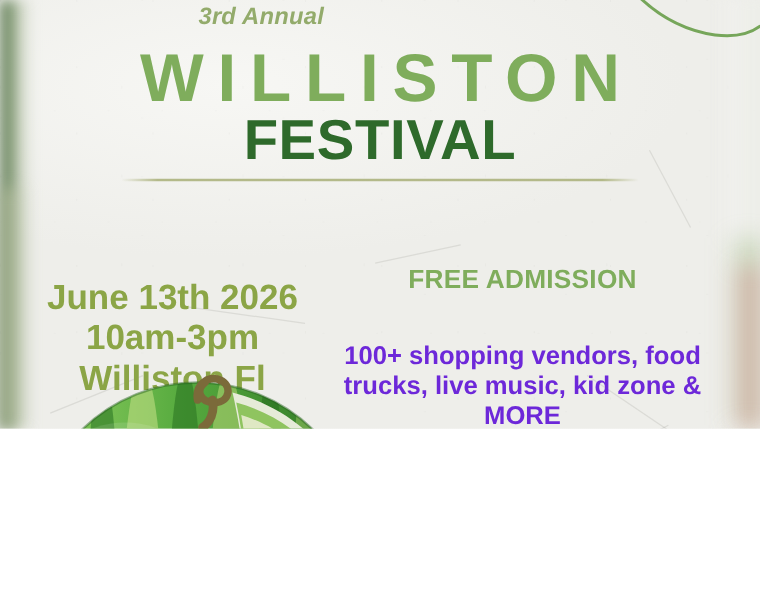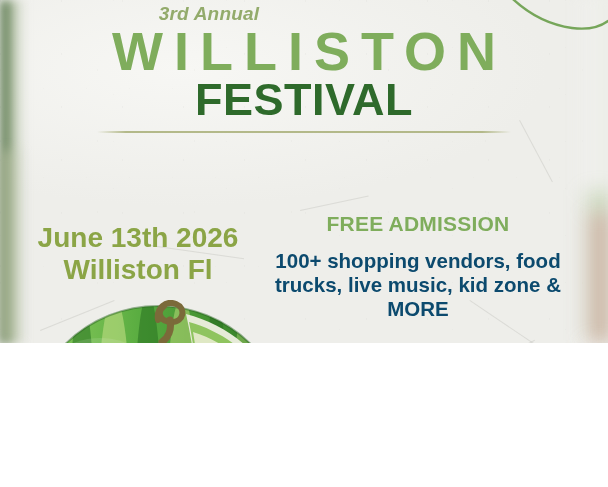--- a/index.html
+++ b/index.html
@@ -109,21 +109,21 @@
   }
   .title-1, .title-2 {
     color: #7fad5c;
     font-weight: bold;
     line-height: .97;
     white-space: nowrap;
   }
   .title-1 {
     font-size: 54px;
     letter-spacing: 11px;
-    margin-top: 0;
+    margin-top: 12px;
     padding-left: 11px;
   }
   .title-2 {
     font-size: 54px;
     letter-spacing: 5.5px;
     margin-top: -5px;
     padding-left: 6px;
   }
   .title-3 {
     color: #2e6a2b;
@@ -166,22 +166,22 @@
     text-align: center;
   }
   .free-block {
     color: #7fad5c;
     font-weight: bold;
     font-size: 21px;
     line-height: 1.17;
     letter-spacing: .2px;
   }
   .vendors-block {
-    margin-top: 12px;
-    color: #0c4a6e;
+    margin-top: 36px;
+    color: #6d28d9;
     font-weight: bold;
     font-size: 20.5px;
     line-height: 1.17;
     text-align: center;
     padding: 0 4px;
   }
 
   
   .melon-wrap {
     position: absolute;
@@ -222,20 +222,21 @@
 
   <div class="headline">
     <div class="kicker">3rd Annual</div>
     <div class="title-1">WILLISTON</div>
     <div class="title-3">FESTIVAL</div>
     <div class="rule"></div>
   </div>
 
   <div class="info-left">
     <div>June 13th 2026</div>
+    <div>10am-3pm</div>
     <div>Williston Fl</div>
   </div>
 
   <div class="info-right">
     <div class="free-block">
       <div>FREE ADMISSION</div>
     </div>
     <div class="vendors-block">100+ shopping vendors, food trucks, live music, kid zone &amp; MORE</div>
   </div>
 

